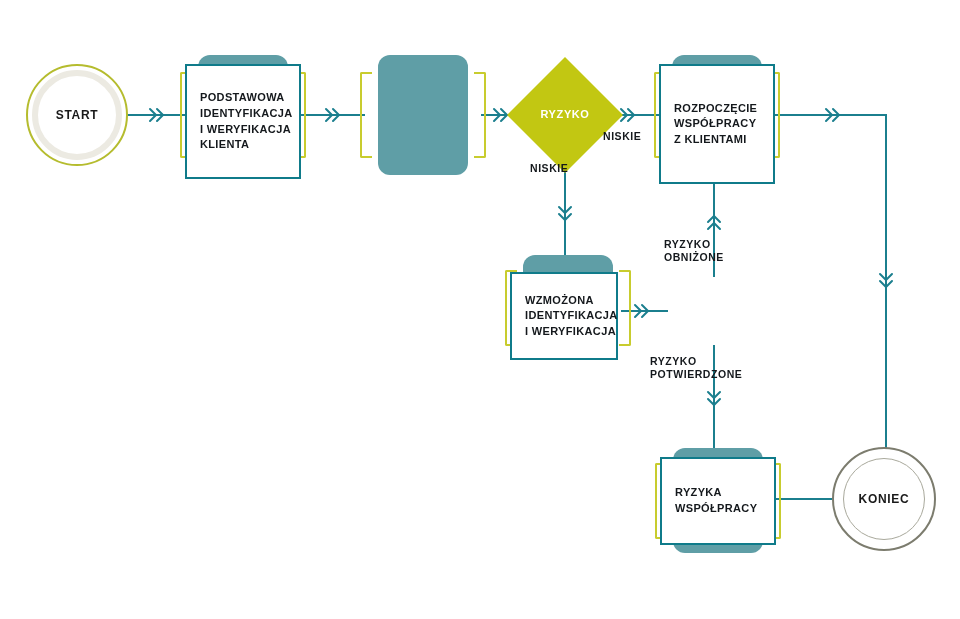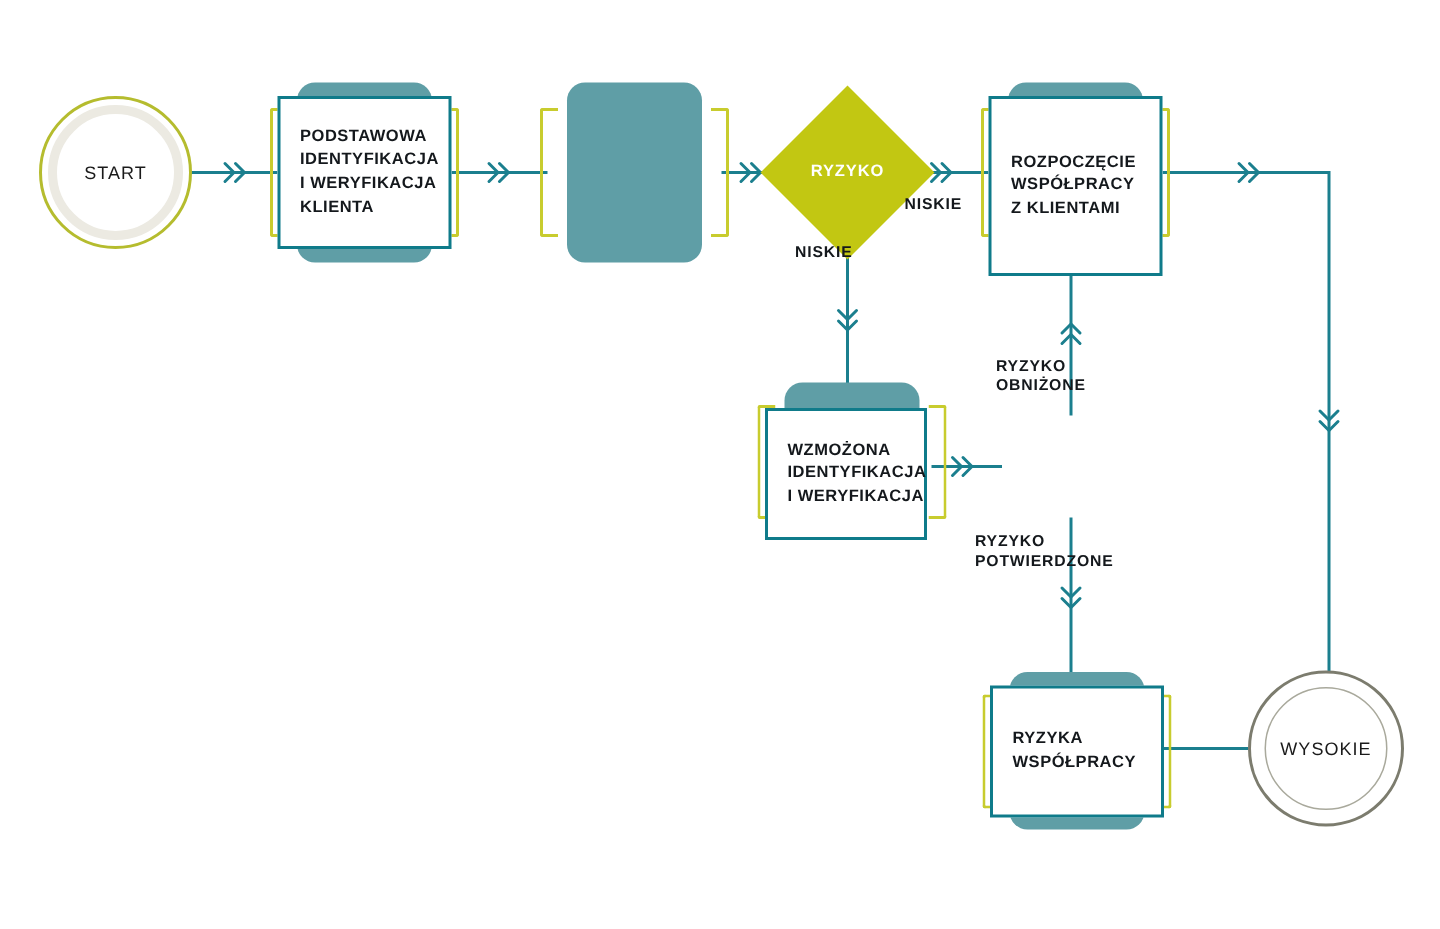--- a/index.html
+++ b/index.html
@@ -14,21 +14,21 @@
   svg.layer{position:absolute;left:0;top:0;width:960px;height:619px;}
 
   
   .terminator{
     position:absolute;
     border-radius:50%;
     display:flex;align-items:center;justify-content:center;
   }
   .term-outer{box-sizing:border-box;}
   .term-label{
-    font-size:12px;font-weight:normal;letter-spacing:.7px;
+    font-size:12px;font-weight:bold;letter-spacing:.7px;
     color:#1a1a1a;text-align:center;line-height:1;
   }
 
   
   .proc{position:absolute;}
   .proc .tealshadow{
     position:absolute;background:#5f9ea6;border-radius:12px;
   }
   .proc .bracket{
     position:absolute;box-sizing:border-box;
@@ -148,21 +148,21 @@
               border:2px solid #b5bc2e;background:#ffffff;">
     <div style="position:absolute;left:4px;top:4px;right:4px;bottom:4px;
                 border-radius:50%;border:6px solid #eceae2;background:#ffffff;"></div>
     <span class="term-label" style="position:relative;">START</span>
   </div>
 
   <div class="proc" style="left:172px;top:50px;width:142px;height:130px;">
     <div class="tealshadow" style="left:26px;top:5px;width:90px;height:120px;"></div>
     <div class="bracket left" style="left:8px;top:22px;width:12px;height:86px;"></div>
     <div class="bracket right" style="left:122px;top:22px;width:12px;height:86px;"></div>
-    <div class="boxface" style="left:13px;top:14px;width:116px;height:102px;">
+    <div class="boxface" style="left:13px;top:14px;width:116px;height:115px;">
       <span class="boxtext">PODSTAWOWA
 IDENTYFIKACJA
 I WERYFIKACJA
 KLIENTA</span>
     </div>
   </div>
 
   <div class="proc" style="left:352px;top:50px;width:142px;height:130px;">
     <div class="tealshadow" style="left:26px;top:5px;width:90px;height:120px;"></div>
     <div class="bracket left" style="left:8px;top:22px;width:12px;height:86px;"></div>
@@ -204,21 +204,21 @@
     <div class="boxface" style="left:13px;top:14px;width:116px;height:88px;">
       <span class="boxtext">RYZYKA
 WSPÓŁPRACY</span>
     </div>
   </div>
 
   <div class="terminator term-outer" style="left:832px;top:447px;width:104px;height:104px;
               border:2px solid #7c7c6e;background:#ffffff;">
     <div style="position:absolute;left:9px;top:9px;right:9px;bottom:9px;
                 border-radius:50%;border:1px solid #a9a99c;background:#ffffff;"></div>
-    <span class="term-label" style="position:relative;">WYSOKIE</span>
+    <span class="term-label" style="position:relative;">KONIEC</span>
   </div>
 
   <div class="edge-label" style="left:603px;top:130px;width:60px;">NISKIE</div>
 
   <div class="edge-label" style="left:530px;top:162px;width:72px;">NISKIE</div>
 
   <div class="edge-label" style="left:664px;top:238px;width:100px;">RYZYKO
 OBNIŻONE</div>
 
   <div class="edge-label" style="left:650px;top:355px;width:128px;">RYZYKO

